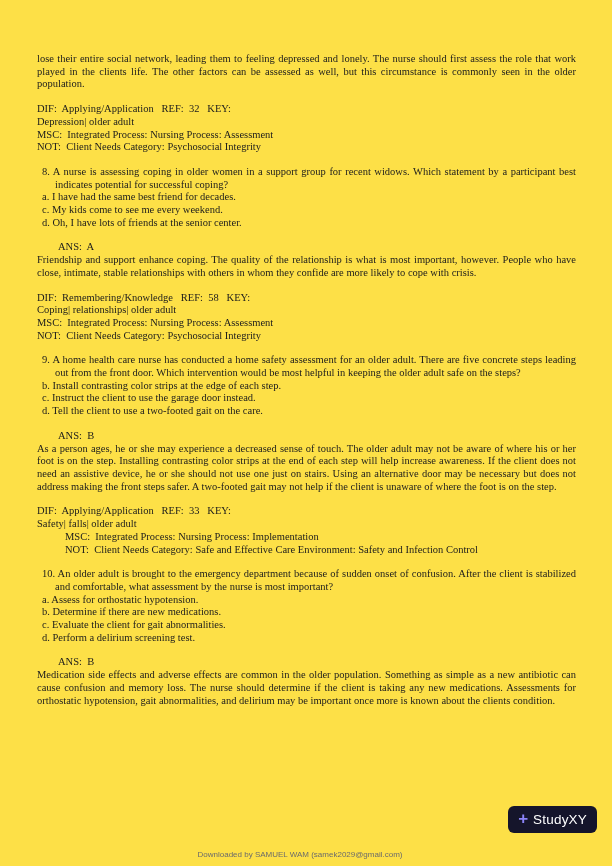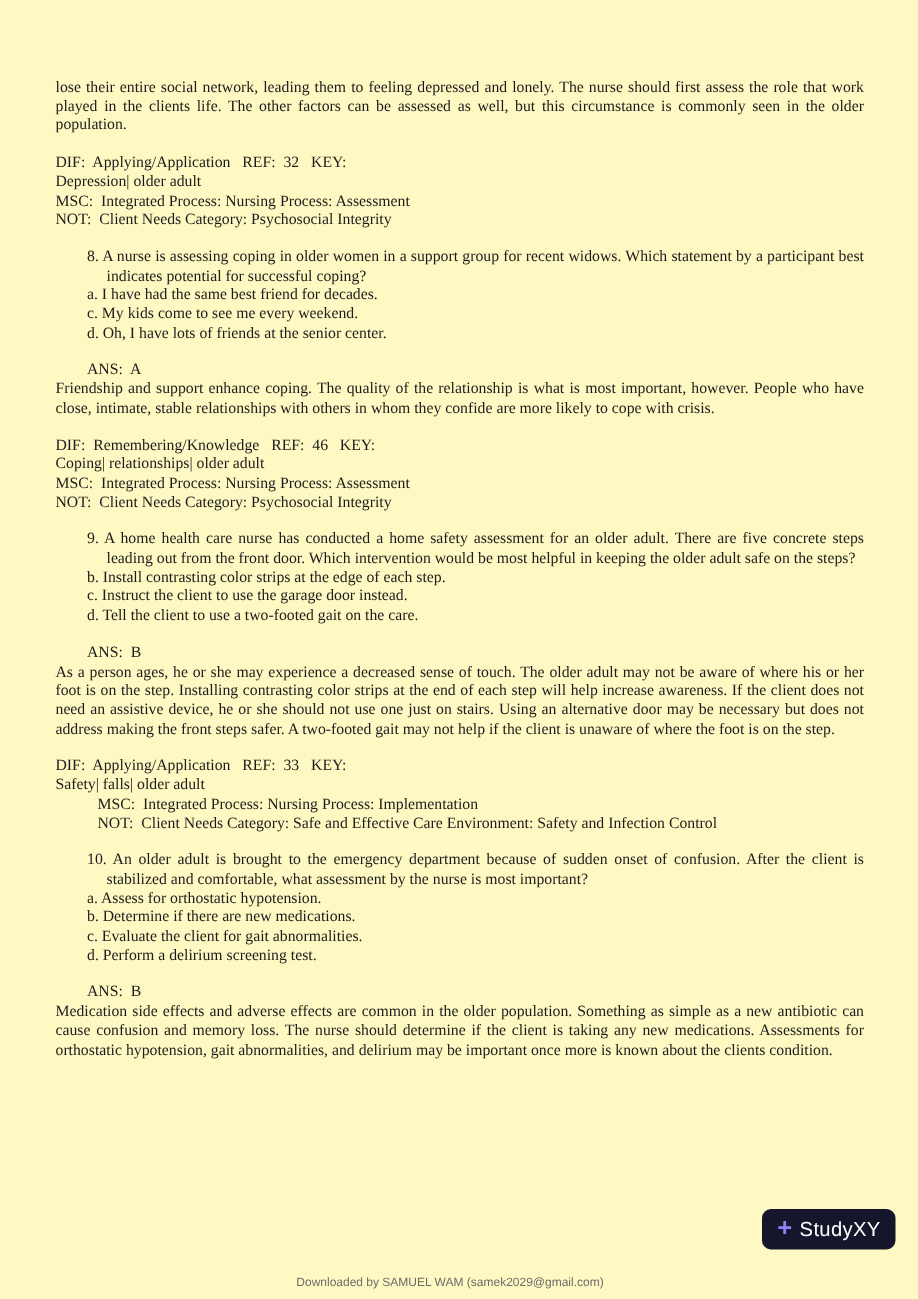--- a/index.html
+++ b/index.html
@@ -1,36 +1,36 @@
 <!DOCTYPE html>
 <html><head>
 <meta charset="utf-8">
 <style>
   * { margin:0; padding:0; box-sizing:border-box; }
   html,body { background:#ffffff; }
   .page {
     position:relative;
     width:612px; height:866px;
-    background:#fef9c3;
+    background:#fde047;
     overflow:hidden;
     font-family:"Liberation Serif", serif;
     color:#1c1c1c;
   }
   .content {
     position:absolute;
     left:37px; top:53px;
     width:539px;
     font-size:10.5px;
     line-height:12.7px;
   }
   .para { text-align:justify; margin-bottom:12px; }
   .dif { margin-bottom:12px; }
   .dif .line { white-space:pre-wrap; }
   .dif .line.indent { margin-left:28px; }
-  .question { margin-left:21px; margin-bottom:12px;font-family:Liberation Serif, serif; }
+  .question { margin-left:5px; margin-bottom:12px;font-family:Liberation Serif, serif; }
   .stem { text-align:justify; padding-left:13px; text-indent:-13px; }
   .option { white-space:pre-wrap; }
   .ans { margin-left:21px; margin-bottom:0; white-space:pre-wrap; }
   .rationale { text-align:justify; margin-bottom:12px; }
 
   .badge {
     position:absolute;
     right:15px; bottom:33px;
     height:27px;
     display:flex; align-items:center; gap:5px;
@@ -78,21 +78,21 @@
       <p class="stem">8. A nurse is assessing coping in older women in a support group for recent widows. Which statement by a participant best indicates potential for successful coping?</p>
       <div class="option">a. I have had the same best friend for decades.</div>
       <div class="option">c. My kids come to see me every weekend.</div>
       <div class="option">d. Oh, I have lots of friends at the senior center.</div>
     </div>
 
     <p class="ans">ANS:  A</p>
     <p class="rationale">Friendship and support enhance coping. The quality of the relationship is what is most important, however. People who have close, intimate, stable relationships with others in whom they confide are more likely to cope with crisis.</p>
 
     <div class="dif">
-      <div class="line">DIF:  Remembering/Knowledge   REF:  46   KEY:</div>
+      <div class="line">DIF:  Remembering/Knowledge   REF:  58   KEY:</div>
       <div class="line">Coping| relationships| older adult</div>
       <div class="line">MSC:  Integrated Process: Nursing Process: Assessment</div>
       <div class="line">NOT:  Client Needs Category: Psychosocial Integrity</div>
     </div>
 
     <div class="question">
       <p class="stem">9. A home health care nurse has conducted a home safety assessment for an older adult. There are five concrete steps leading out from the front door. Which intervention would be most helpful in keeping the older adult safe on the steps?</p>
       <div class="option">b. Install contrasting color strips at the edge of each step.</div>
       <div class="option">c. Instruct the client to use the garage door instead.</div>
       <div class="option">d. Tell the client to use a two-footed gait on the care.</div>

